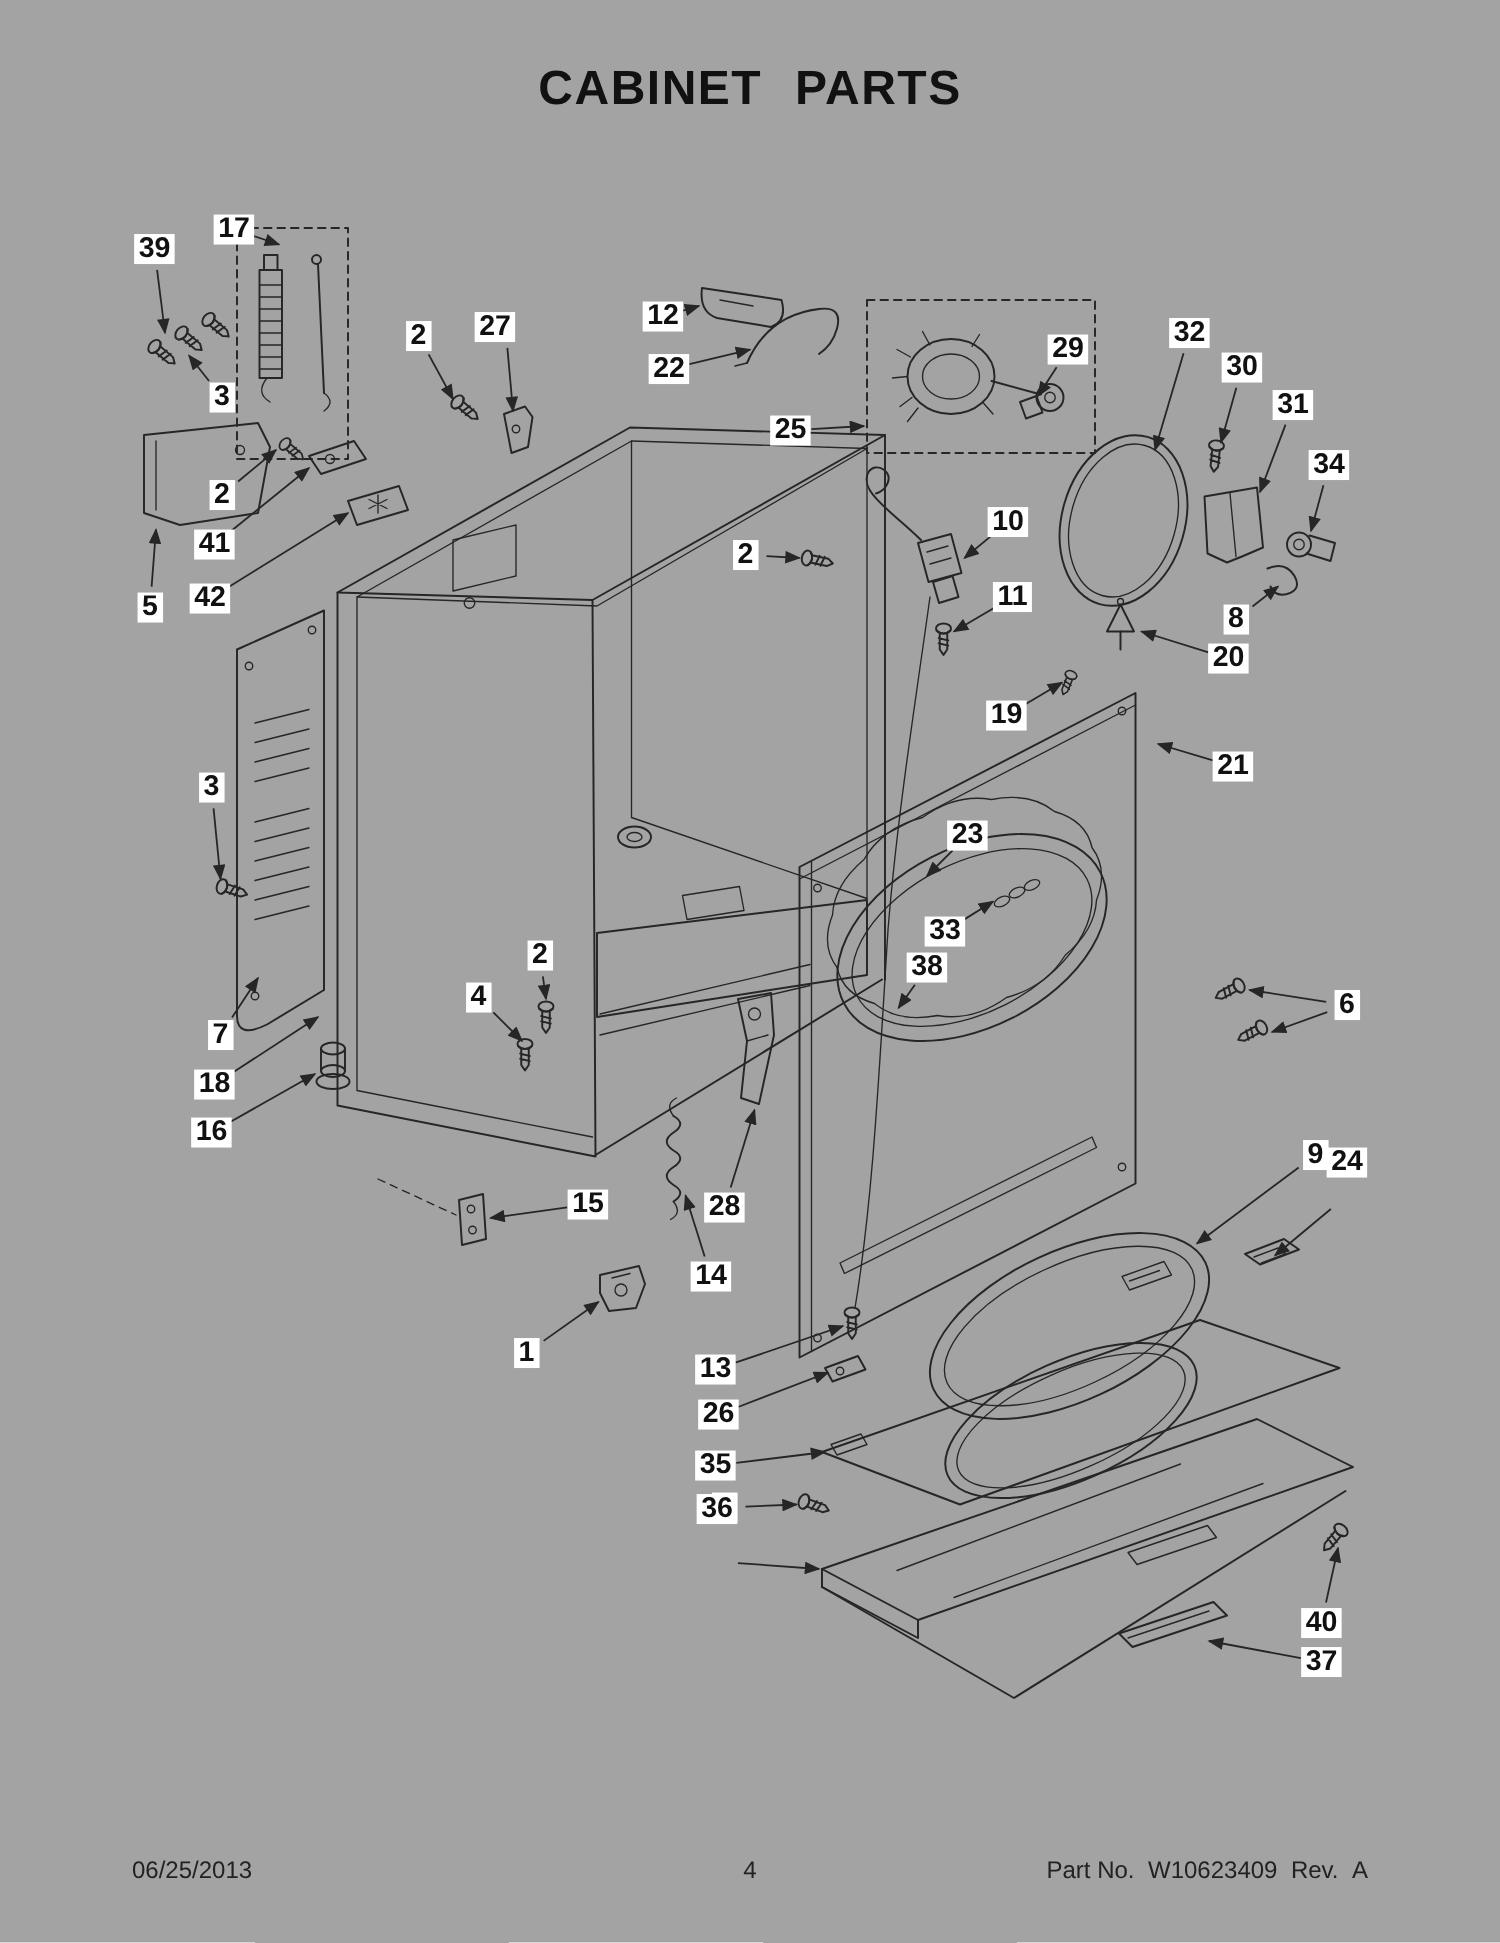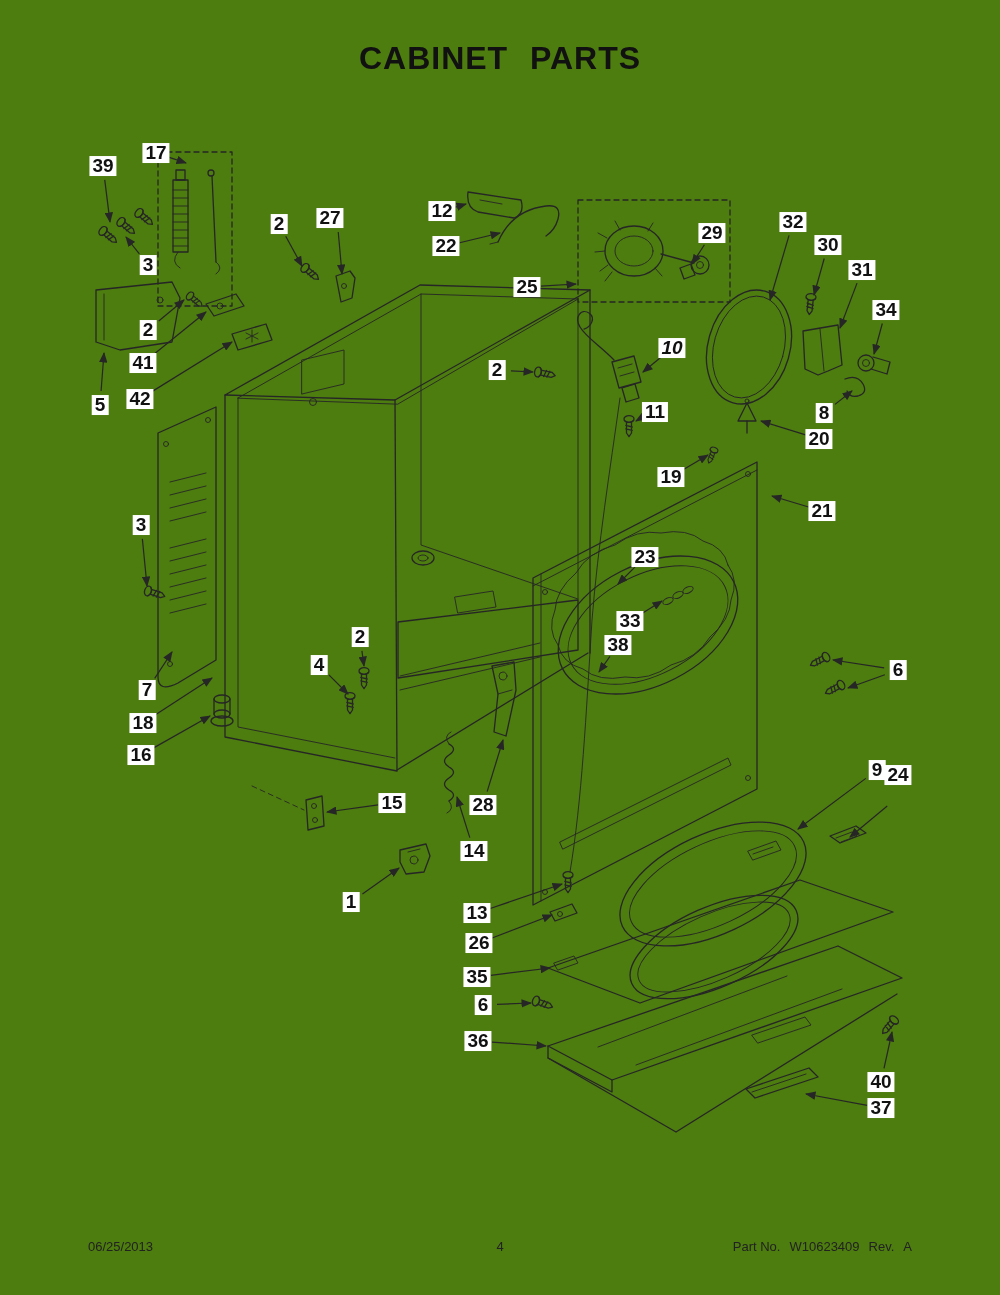--- a/index.html
+++ b/index.html
@@ -1,34 +1,34 @@
 <!DOCTYPE html>
 <html><head>
 <meta charset="utf-8">
 <style>
   * { margin:0; padding:0; box-sizing:border-box; }
   html,body { width:1000px; height:1295px; background:#fff; }
-  .page { position:relative; width:1000px; height:1295px; background:#4d7c0f;
+  .page { position:relative; width:1000px; height:1295px; background:#a3a3a3;
           font-family:"Liberation Sans", sans-serif; color:#1c1c1c; overflow:hidden; }
   .title { position:absolute; top:40px; left:0; width:100%; text-align:center;
            font-size:32px; font-weight:bold; letter-spacing:1px; word-spacing:12px; color:#111; }
   #diagram-art, #leader-lines { position:absolute; left:0; top:0; width:1000px; height:1295px; }
   #diagram-art path, #diagram-art ellipse, #diagram-art circle, #diagram-art rect,
   #diagram-art line, #diagram-art use {
     fill:none; stroke:#262626; stroke-width:1.3; stroke-linecap:round; stroke-linejoin:round;
   }
   #diagram-art .thin { stroke-width:0.9; }
   #diagram-art .dash { stroke-dasharray:5 4; }
   #leader-lines { pointer-events:none; }
   #leader-lines line { stroke:#262626; stroke-width:1.2; }
   #callout-layer { position:absolute; left:0; top:0; width:1000px; height:1295px; }
   .callout { position:absolute; transform:translate(-50%,-50%); font-size:19px; font-weight:bold;
              background:#fff; padding:0 3px; line-height:1.05; color:#111; }
   .footer { position:absolute; top:1207px; left:0; width:1000px; padding:0 88px;
-            display:flex; align-items:baseline; font-size:13px; color:#222; }
+            display:flex; align-items:baseline; font-size:16px; color:#222; }
   .f-left { flex:1; text-align:left; }
   .f-center { flex:1; text-align:center; }
   .f-right { flex:1; text-align:right; white-space:nowrap;margin-top:32px; }
   .f-right span { margin-left:9px; }
 </style>
 </head>
 <body>
 
 <div class="page">
 
@@ -294,43 +294,43 @@
       <span class="callout" style="left: 446px; top: 246px;">22</span>
       <span class="callout" style="left: 527px; top: 287px;">25</span>
       <span class="callout" style="left: 712px; top: 233px;">29</span>
       <span class="callout" style="left: 793px; top: 222px;">32</span>
       <span class="callout" style="left: 828px; top: 245px;">30</span>
       <span class="callout" style="left: 862px; top: 270px; text-align: center;">31</span>
       <span class="callout" style="left: 886px; top: 310px;">34</span>
       <span class="callout" style="left: 824px; top: 413px;">8</span>
       <span class="callout" style="left: 819px; top: 439px;">20</span>
       <span class="callout" style="left: 497px; top: 370px;">2</span>
-      <span class="callout" style="left: 672px; top: 348px; font-style: italic;">10</span>
-      <span class="callout" style="left: 655px; top: 398px; margin-top: 14px;">11</span>
+      <span class="callout" style="left: 672px; top: 348px;">10</span>
+      <span class="callout" style="left: 675px; top: 398px;">11</span>
       <span class="callout" style="left: 671px; top: 477px;">19</span>
       <span class="callout" style="left: 822px; top: 511px;">21</span>
       <span class="callout" style="left: 141px; top: 525px;">3</span>
       <span class="callout" style="left: 645px; top: 557px;">23</span>
       <span class="callout" style="left: 630px; top: 621px;">33</span>
       <span class="callout" style="left: 618px; top: 645px; text-align: right;">38</span>
       <span class="callout" style="left: 898px; top: 670px;">6</span>
       <span class="callout" style="left: 147px; top: 690px;">7</span>
       <span class="callout" style="left: 143px; top: 723px;">18</span>
       <span class="callout" style="left: 141px; top: 755px;">16</span>
       <span class="callout" style="left: 360px; top: 637px;">2</span>
       <span class="callout" style="left: 319px; top: 665px;">4</span>
       <span class="callout" style="left: 392px; top: 803px;">15</span>
       <span class="callout" style="left: 483px; top: 805px;">28</span>
       <span class="callout" style="left: 474px; top: 851px;">14</span>
       <span class="callout" style="left: 351px; top: 902px;">1</span>
       <span class="callout" style="left: 477px; top: 913px;">13</span>
       <span class="callout" style="left: 479px; top: 943px;">26</span>
       <span class="callout" style="left: 477px; top: 977px;">35</span>
       <span class="callout" style="left: 483px; top: 1005px;">6</span>
-      <span class="callout" style="left: 478px; top: 1041px;">36</span>
+      <span class="callout" style="left: 478px; top: 1006px;">36</span>
       <span class="callout" style="left: 877px; top: 770px;">9</span>
       <span class="callout" style="left: 898px; top: 775px;">24</span>
       <span class="callout" style="left: 881px; top: 1082px;">40</span>
       <span class="callout" style="left: 881px; top: 1108px;">37</span>
     </div>
 
   <div class="footer">
     <span class="f-left">06/25/2013</span>
     <span class="f-center">4</span>
     <span class="f-right"><span>Part No.</span><span>W10623409</span><span>Rev.</span><span>A</span></span>

